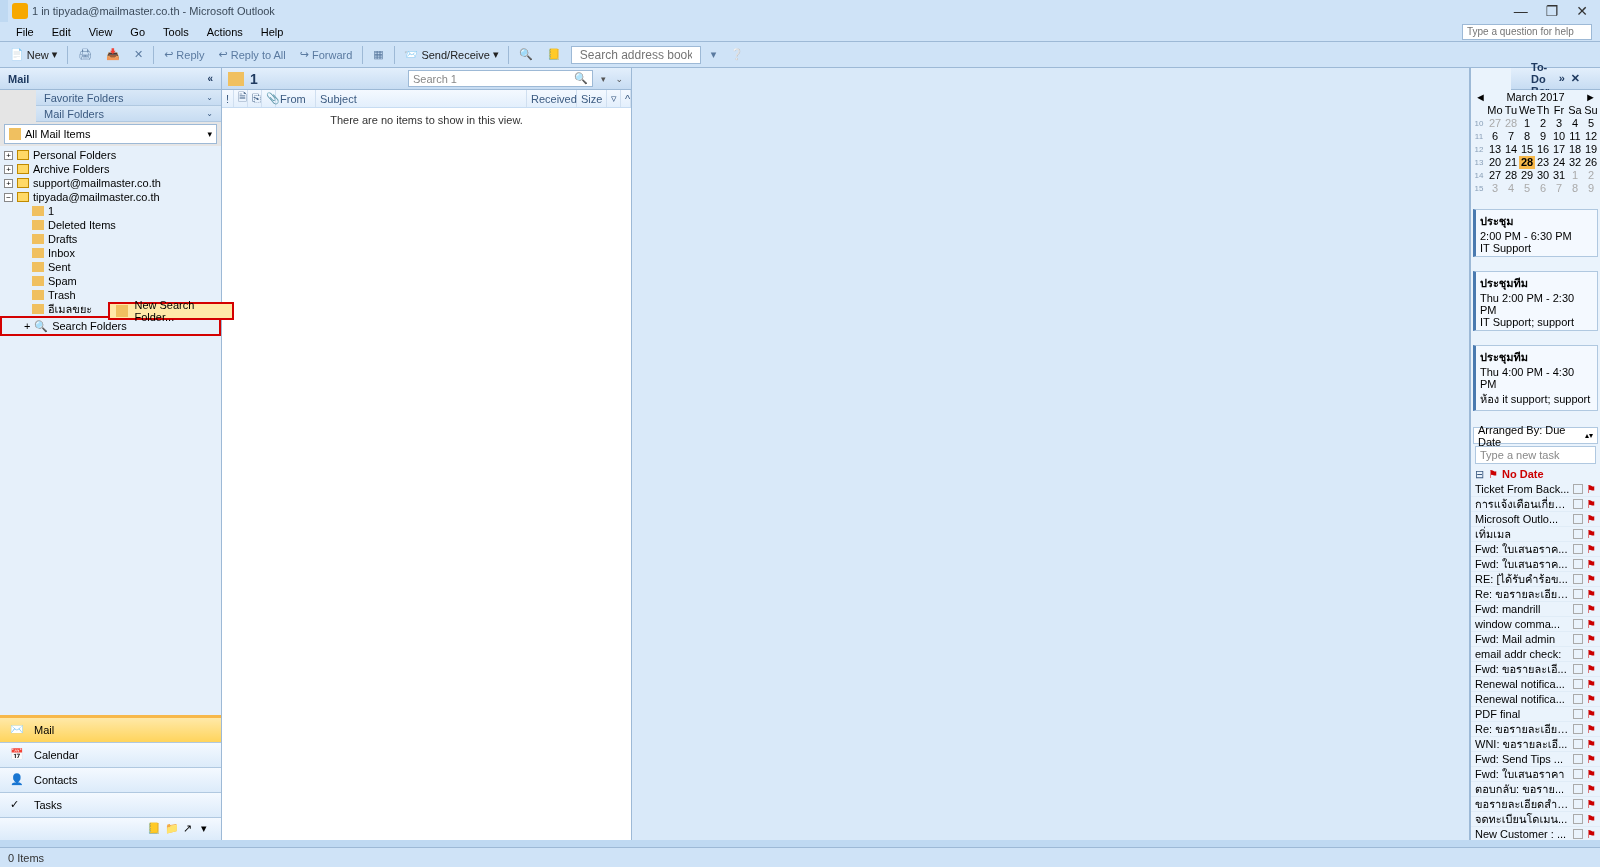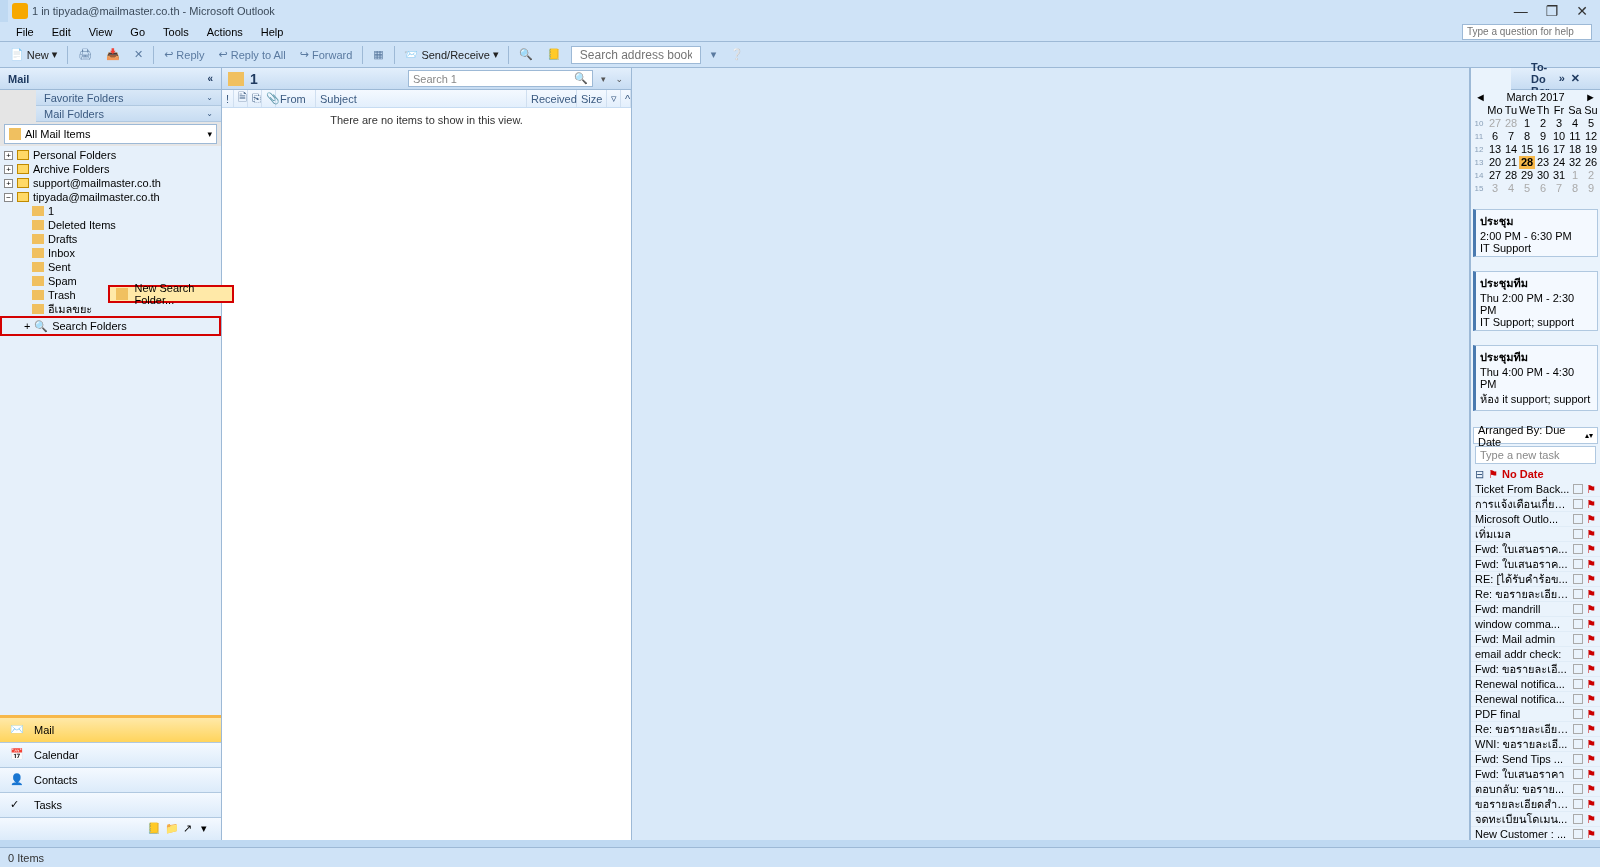--- a/index.html
+++ b/index.html
@@ -38,21 +38,21 @@
 .tree { flex:1; background:#e6f0fa; padding:2px 0; overflow:hidden; position:relative; }
 .tnode { display:flex; align-items:center; height:14px; padding:0 4px; gap:4px; cursor:default; }
 .tnode .exp { width:9px; height:9px; border:1px solid #888; font-size:8px; line-height:7px; text-align:center; background:#fff; }
 .tnode .fico { width:12px; height:10px; background:#f0c060; }
 .tnode.root .fico { background:#ffd966; border:1px solid #c08a00; }
 .tnode.sub { padding-left:32px; }
 .highlighted { border:2px solid #d40000; margin:0; }
 .sf-row { height:16px; display:flex; align-items:center; padding-left:22px; gap:4px; }
 
 
-.ctxmenu { position:absolute; left:108px; top:285px; width:126px; height:18px; background:#ffe9a8; border:2px solid #d40000; display:flex; align-items:center; padding:0 6px; gap:6px; z-index:50; }
+.ctxmenu { position:absolute; left:108px; top:302px; width:126px; height:18px; background:#ffe9a8; border:2px solid #d40000; display:flex; align-items:center; padding:0 6px; gap:6px; z-index:50; }
 .ctxmenu .cico { width:14px; height:12px; background:#f0c060; }
 
 
 .navbtns { border-top:3px solid #f7b84a; }
 .navbtn { height:25px; display:flex; align-items:center; padding:0 10px; gap:8px; border-bottom:1px solid #b0c8e0; background:linear-gradient(#f4f9ff,#dcebfa); cursor:default; }
 .navbtn.sel { background:linear-gradient(#ffe9a8,#ffd45c); }
 .nbico { width:16px; height:14px; }
 .navfoot { height:22px; background:linear-gradient(#f4f9ff,#dcebfa); display:flex; justify-content:flex-end; align-items:center; padding:0 6px; gap:4px; }
 .navfoot span { width:14px; height:14px; display:inline-block; }
 

